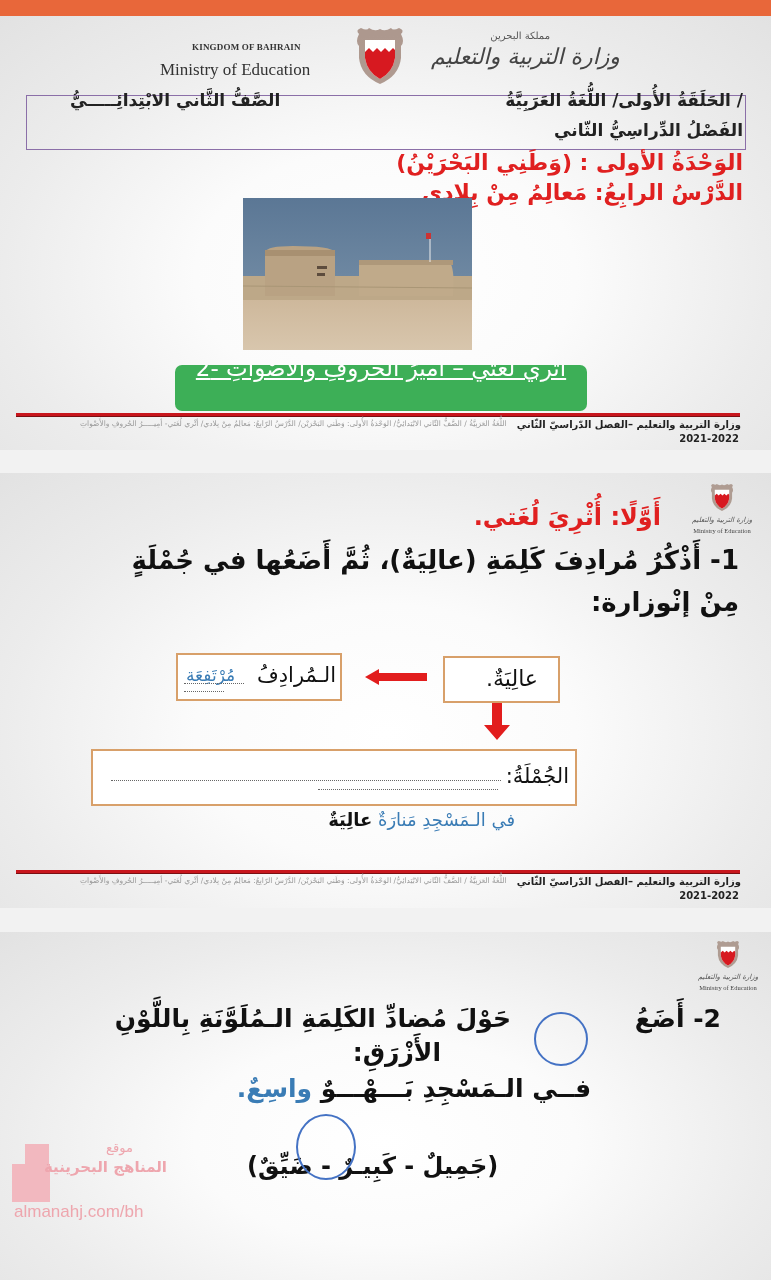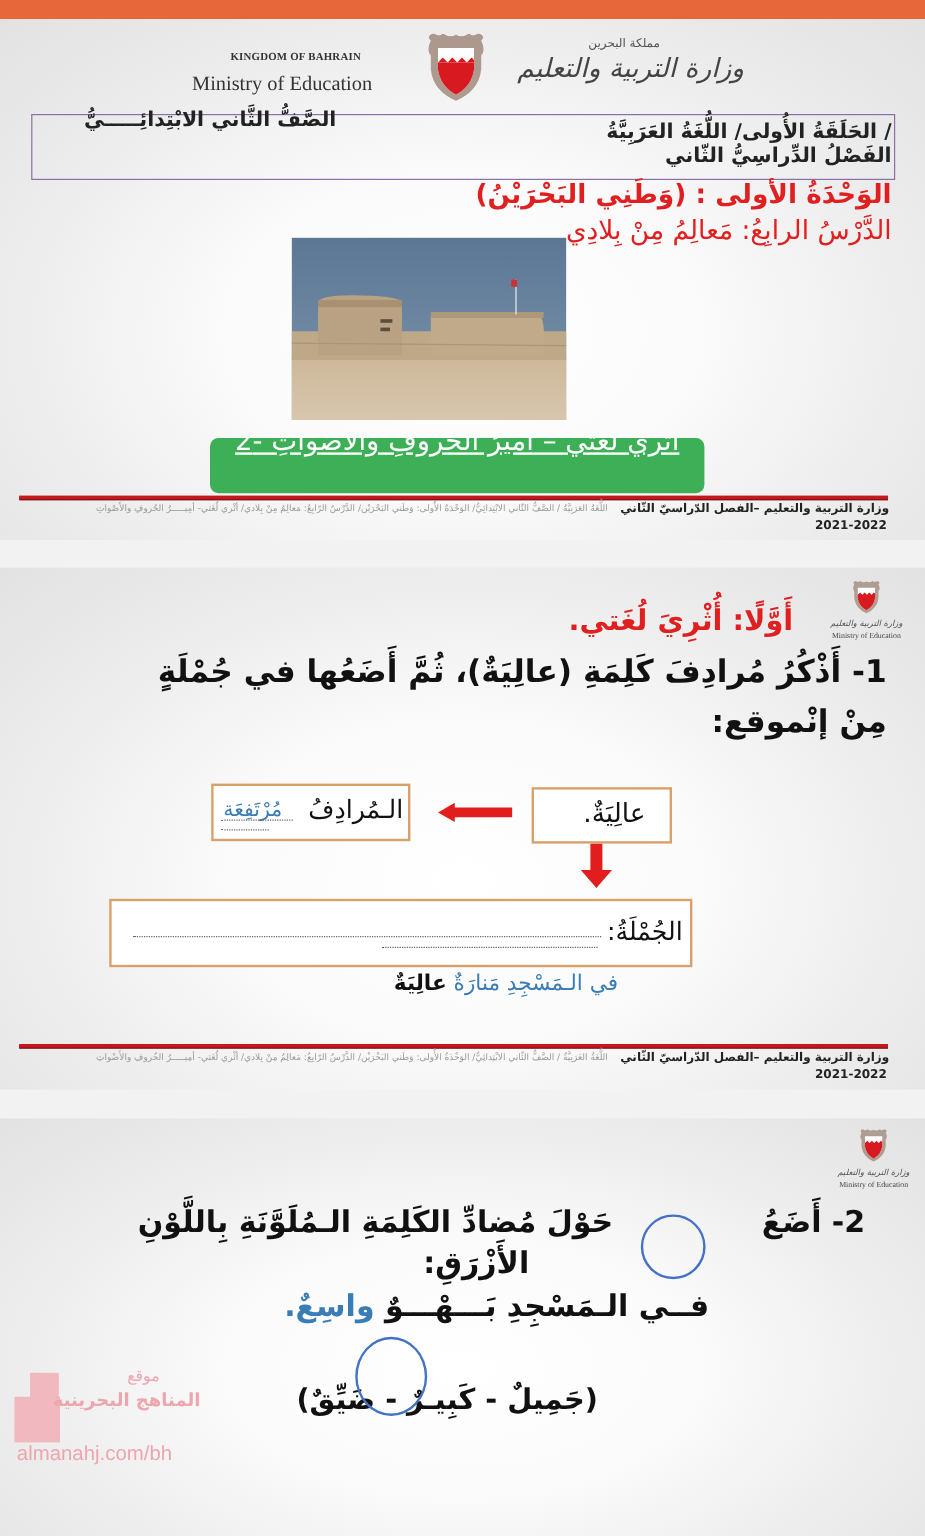--- a/index.html
+++ b/index.html
@@ -39,38 +39,38 @@
   }
   .logo-ar-large {
     position: absolute; left: 420px; top: 28px; width: 200px; text-align: right;
     font-family: "DejaVu Serif", serif; font-size: 22px; color: #444; font-style: italic;
   }
   .header-box {
     position: absolute; left: 26px; top: 79px; width: 720px; height: 55px;
     border: 1px solid #8b6fa8;
   }
   .cycle-line {
-    position: absolute; right: 28px; top: 84px; direction: rtl;
+    position: absolute; right: 28px; top: 74px; direction: rtl;
     font-size: 17px; font-weight: bold; color: #222; white-space: nowrap;
   }
   .grade-line {
     position: absolute; left: 70px; top: 74px; direction: rtl;
     font-size: 17px; font-weight: bold; color: #222; white-space: nowrap;
   }
   .semester-line {
     position: absolute; right: 28px; top: 104px; direction: rtl;
     font-size: 17px; font-weight: bold; color: #222; white-space: nowrap;
   }
   .unit-line {
     position: absolute; right: 28px; top: 134px; direction: rtl;
     font-size: 22px; font-weight: bold; color: #e02020; white-space: nowrap;
   }
   .lesson-line {
     position: absolute; right: 28px; top: 164px; direction: rtl;
-    font-size: 22px; font-weight: normal; color: #e02020; white-space: nowrap;
+    font-size: 22px; font-weight: bold; color: #e02020; white-space: nowrap;
   }
   .fort-photo {
     position: absolute; left: 243px; top: 182px; width: 229px; height: 152px;
     overflow: hidden; z-index: 2;
   }
   .green-btn {
     position: absolute; left: 175px; top: 349px; width: 412px; height: 46px;
     background: #3daf57; border-radius: 7px; overflow: hidden; z-index: 2;
   }
   .green-btn-text {
@@ -265,21 +265,21 @@
       <path d="M4 6 Q0 2 6 0 Q12 3 14 0 Q20 4 25 1 Q30 4 36 0 Q38 3 44 0 Q50 2 46 6 Q50 14 46 18 L46 30 Q44 48 25 56 Q6 48 4 30 L4 18 Q0 14 4 6Z" fill="#8a6a5a" opacity="0.6"></path>
       <path d="M10 12 L40 12 L40 30 Q38 44 25 51 Q12 44 10 30Z" fill="#fff"></path>
       <path d="M10 24 L14 20 L18 24 L22 20 L26 24 L30 20 L34 24 L38 20 L40 22 L40 30 Q38 44 25 51 Q12 44 10 30Z" fill="#d71920"></path>
     </svg>
     <div class="cl-ar">وزارة التربية والتعليم</div>
     <div class="cl-en">Ministry of Education</div>
   </div>
 
   <div class="section-title">أَوَّلًا: أُثْرِيَ لُغَتي.</div>
   <div class="q1-line1">1- أَذْكُرُ  مُرادِفَ كَلِمَةِ (عالِيَةٌ)، ثُمَّ أَضَعُها في جُمْلَةٍ</div>
-  <div class="q1-line2">مِنْ إنْموقع:</div>
+  <div class="q1-line2">مِنْ إنْوزارة:</div>
 
   <div class="box word-box">
     <span class="word-box-text">عالِيَةٌ.</span>
   </div>
 
   <svg class="arrow-left" viewBox="0 0 62 16">
     <polygon points="0,8 14,0 14,4 62,4 62,12 14,12 14,16" fill="#e21d1d"></polygon>
   </svg>
 
   <div class="box syn-box">

